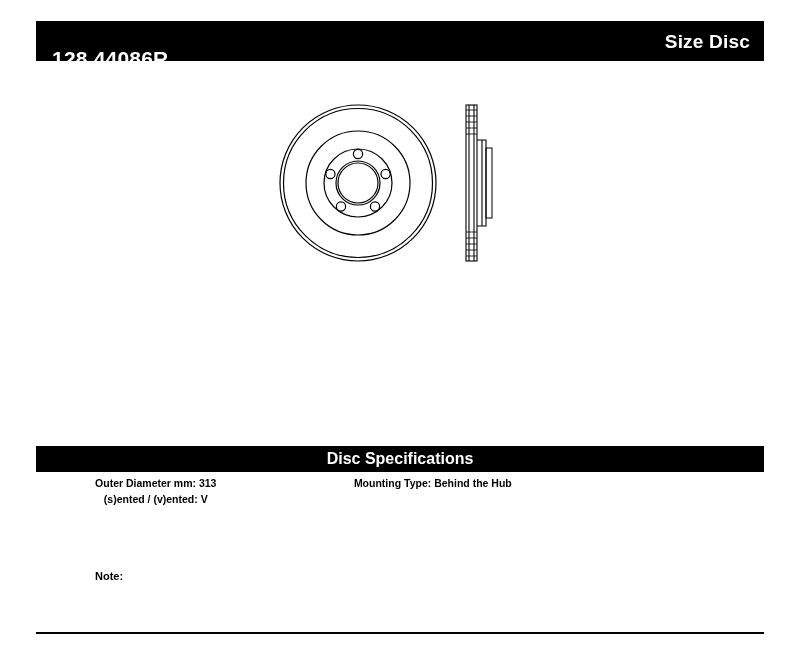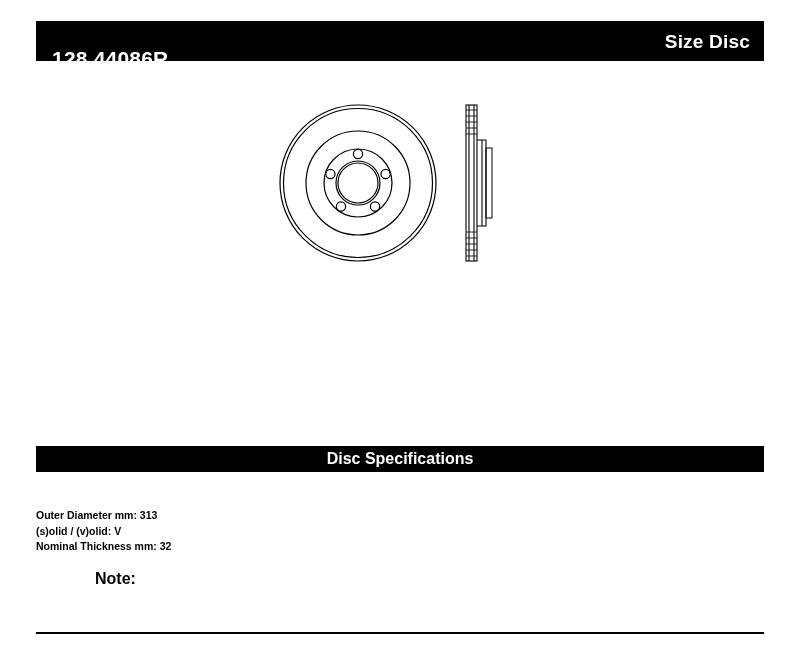--- a/index.html
+++ b/index.html
@@ -86,44 +86,43 @@
     width: 728px;
     display: flex;
     font-size: 10.5px;
     font-weight: bold;
   }
   .col {
     box-sizing: border-box;
   }
   .col-left {
     width: 34%;
-    text-align: left;
+    text-align: center;
     padding-right: 8px;
-    margin-top: 32px;
   }
   .col-mid {
     width: 33%;
     text-align: right;
     padding-right: 8px;
   }
   .col-right {
     width: 33%;
     text-align: right;
     padding-right: 12px;
   }
   .spec-line {
     line-height: 15.5px;
     white-space: nowrap;
   }
 
   .note {
     position: absolute;
     left: 95px;
     top: 570px;
-    font-size: 16px;
+    font-size: 11px;
     font-weight: bold;
   }
 
   .bottom-rule {
     position: absolute;
     left: 36px;
     top: 632px;
     width: 728px;
     height: 2px;
     background: #000000;
@@ -184,21 +183,23 @@
         <rect x="216" y="60" width="6" height="70"></rect>
       </g>
     </svg>
   </div>
 
   <div class="specs-title-bar">Disc Specifications</div>
 
   <div class="specs-columns">
     <div class="col col-left">
       <div class="spec-line">Outer Diameter mm: 313</div>
-      <div class="spec-line">(s)olid / (v)olid: V</div>
-      <div class="spec-line">Nominal Thickness mm: 32</div>
+      <div class="spec-line">(s)ented / (v)ented: V</div>
+    </div>
+    <div class="col col-right">
+      <div class="spec-line">Mounting Type: Behind the Hub</div>
     </div>
   </div>
 
   <div class="note">Note:</div>
 
   <div class="bottom-rule"></div>
 </div>
 
 </body></html>

